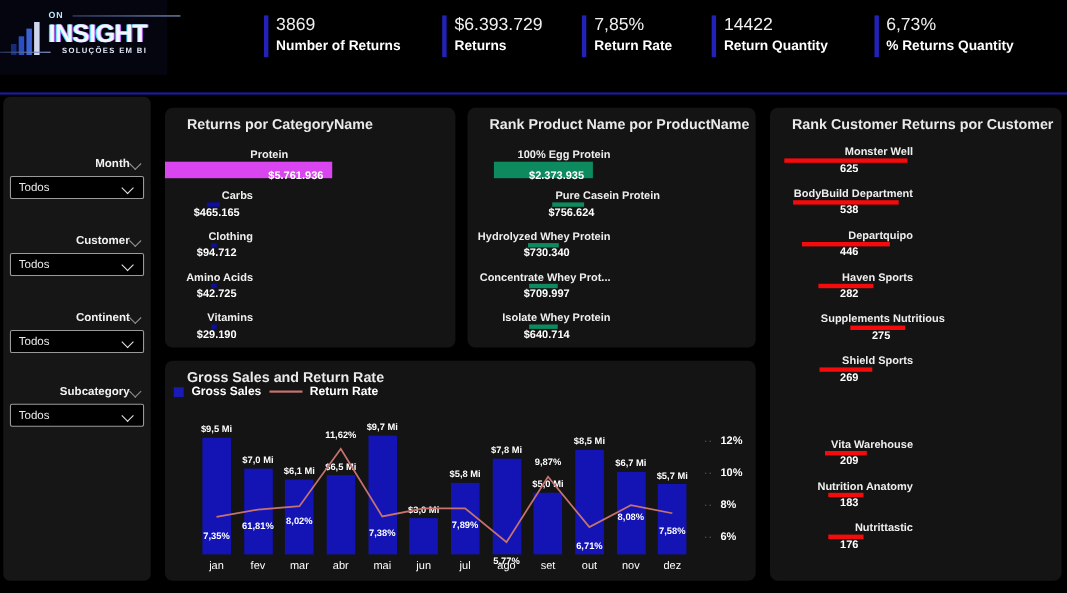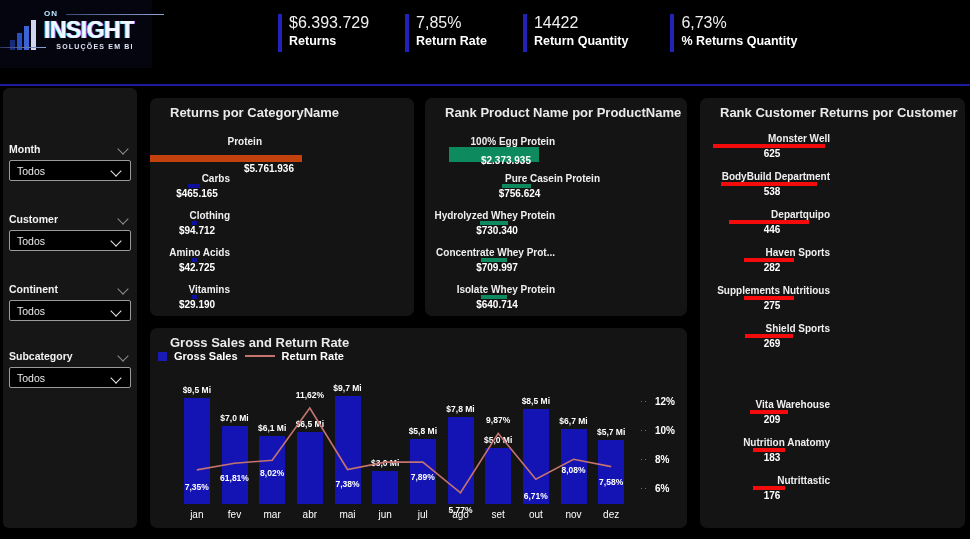--- a/index.html
+++ b/index.html
@@ -72,21 +72,21 @@
     white-space: nowrap;
   }
 
   
   .sidebar {
     position: absolute; left: 3px; top: 88px; width: 134px; height: 440px;
     background: #161616; border-radius: 6px;
   }
   .filter { position: absolute; left: 6px; width: 122px; }
   .filter-head {
-    display: flex; align-items: center; justify-content: space-between;
+    display: flex; align-items: center; justify-content: flex-end;
     margin-bottom: 5px;
   }
   .filter-title { font-size: 10.5px; font-weight: bold; color: #f2f2f2; }
   .chev { width: 13px; height: 8px; position: relative; }
   .chev::before {
     content:''; position:absolute; left:1px; top:0;
     width:7px; height:7px; border-right:1.5px solid #8e8e8e;
     border-bottom:1.5px solid #8e8e8e; transform: rotate(45deg);
   }
   .chev.bright::before { border-color:#e6e6e6; }
@@ -160,20 +160,25 @@
         <div class="logo-on-rule"></div>
         <div class="logo-main">INSIGHT</div>
         <div class="logo-sub">
           <span class="logo-sub-rule"></span>
           <span>SOLUÇÕES EM BI</span>
         </div>
       </div>
     </div>
 
     <div class="kpis" id="kpis">
+        <div class="kpi">
+          <span class="accent"></span>
+          <div class="val">3869</div>
+          <div class="lab">Number of Returns</div>
+        </div>
         <div class="kpi" style="margin-left: 38px;">
           <span class="accent"></span>
           <div class="val">$6.393.729</div>
           <div class="lab">Returns</div>
         </div>
         <div class="kpi" style="margin-left: 36px;">
           <span class="accent"></span>
           <div class="val">7,85%</div>
           <div class="lab">Return Rate</div>
         </div>
@@ -231,21 +236,21 @@
           <span class="filter-val">Todos</span>
           <span class="chev bright"></span>
         </div>
       </div>
     </div>
 
   <div class="panel" id="panel0" style="left:150px; top:98px; width:264px; height:218px;">
     <div class="panel-title">Returns por CategoryName</div>
   <div class="hrow" style="left: 0px; top: 38px;">
         <span class="hlabel" style="width: 80px; margin-right: 8px;">Protein</span>
-        <span class="hbar" style="position: relative; display: inline-block; width: 152px; height: 27px; background: #c2410c; line-height: 27px; margin-top: 8px;">
+        <span class="hbar" style="position: relative; display: inline-block; width: 152px; height: 27px; background: #d946ef; line-height: 27px;">
           <span class="hval inside">$5.761.936</span>
         </span>
       </div>
       <div class="hrow" style="left: 0px; top: 75px;">
         <span class="hlabel" style="width: 80px; margin-right: 8px;">Carbs</span>
         <span class="hbar" style="position: relative; display: inline-block; width: 12.2711px; height: 27px; background: rgb(13, 13, 158);"></span>
         <span class="hval outside">$465.165</span>
       </div>
       <div class="hrow" style="left: 0px; top: 112px;">
         <span class="hlabel" style="width: 80px; margin-right: 8px;">Clothing</span>
@@ -309,21 +314,21 @@
       <div class="hrow" style="left: 0px; top: 111px;">
         <span class="hlabel" style="width: 130px; margin-right: 8px;">Departquipo</span>
         <span class="hbar" style="position: relative; display: inline-block; width: 79.9232px; height: 29px; background: rgb(245, 11, 11);"></span>
         <span class="hval outside">446</span>
       </div>
       <div class="hrow" style="left: 0px; top: 149px;">
         <span class="hlabel" style="width: 130px; margin-right: 8px;">Haven Sports</span>
         <span class="hbar" style="position: relative; display: inline-block; width: 50.5344px; height: 29px; background: rgb(245, 11, 11);"></span>
         <span class="hval outside">282</span>
       </div>
-      <div class="hrow" style="left: 0px; top: 187px;">
+      <div class="hrow" style="left: 0px; top: 187px; padding-left: 29px;">
         <span class="hlabel" style="width: 130px; margin-right: 8px;">Supplements Nutritious</span>
         <span class="hbar" style="position: relative; display: inline-block; width: 49.28px; height: 29px; background: rgb(245, 11, 11);"></span>
         <span class="hval outside">275</span>
       </div>
       <div class="hrow" style="left: 0px; top: 225px;">
         <span class="hlabel" style="width: 130px; margin-right: 8px;">Shield Sports</span>
         <span class="hbar" style="position: relative; display: inline-block; width: 48.2048px; height: 29px; background: rgb(245, 11, 11);"></span>
         <span class="hval outside">269</span>
       </div>
       <div class="hrow" style="left: 0px; top: 301px;">

